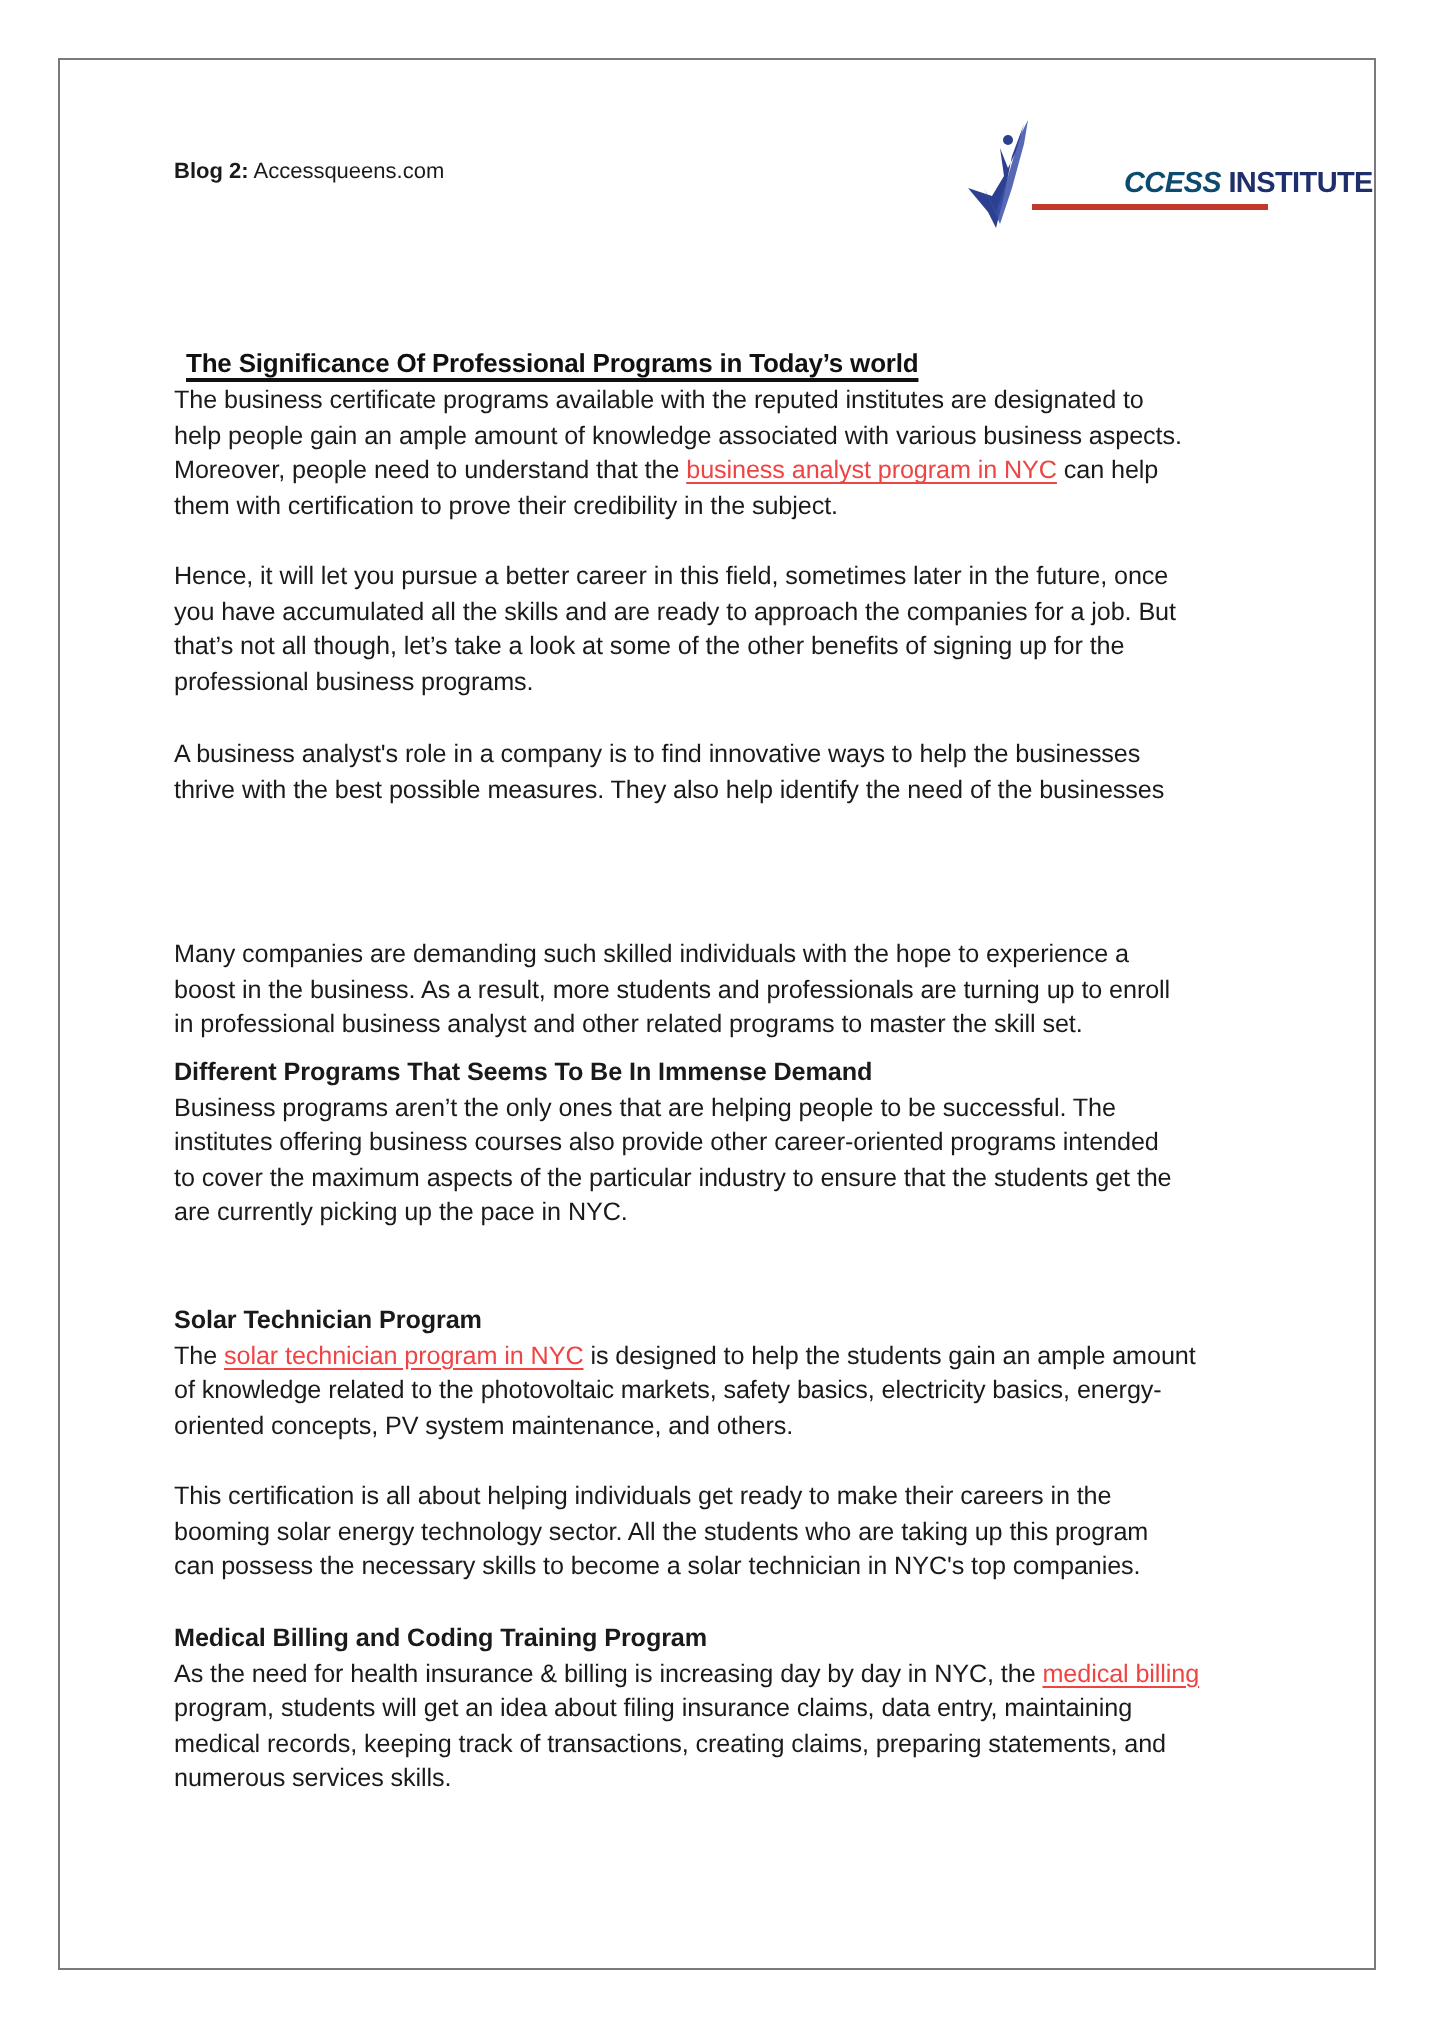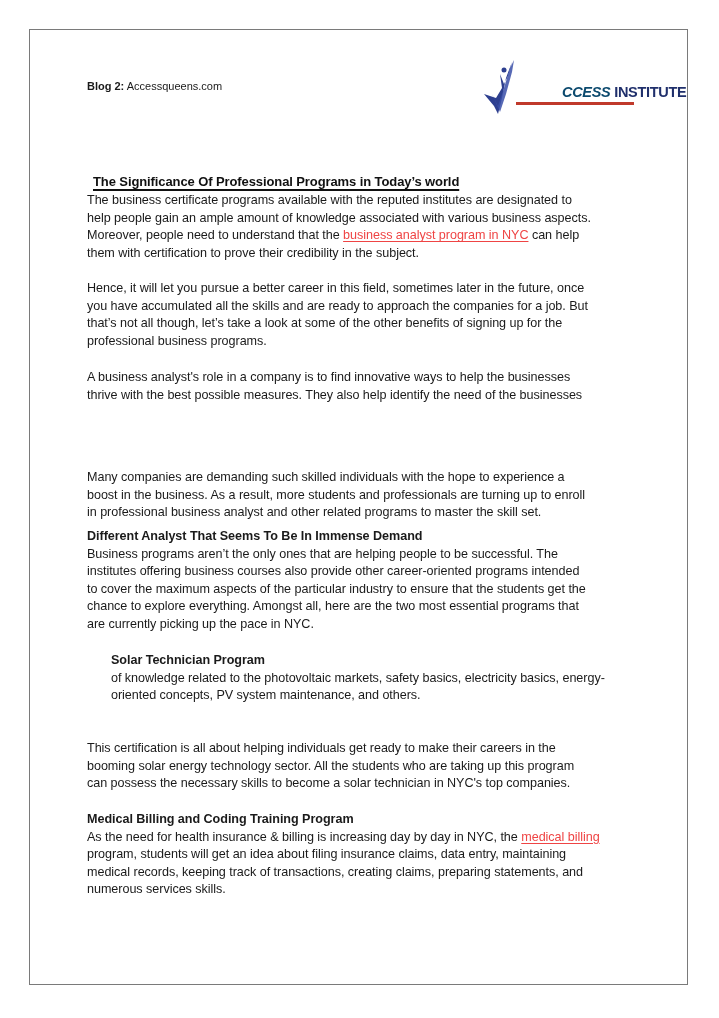--- a/index.html
+++ b/index.html
@@ -148,30 +148,30 @@
   <span class="line">thrive with the best possible measures. They also help identify the need of the businesses</span>
 </div>
 
 <div class="body-text" style="top:435px;margin-top:34px;">
   <span class="line">Many companies are demanding such skilled individuals with the hope to experience a</span>
   <span class="line">boost in the business. As a result, more students and professionals are turning up to enroll</span>
   <span class="line">in professional business analyst and other related programs to master the skill set.</span>
 </div>
 
 <div class="body-text" style="top:528px;">
-  <span class="heading">Different Analyst That Seems To Be In Immense Demand</span>
+  <span class="heading">Different Programs That Seems To Be In Immense Demand</span>
   <span class="line">Business programs aren’t the only ones that are helping people to be successful. The</span>
   <span class="line">institutes offering business courses also provide other career-oriented programs intended</span>
   <span class="line">to cover the maximum aspects of the particular industry to ensure that the students get the</span>
-  <span class="line">chance to explore everything. Amongst all, here are the two most essential programs that</span>
   <span class="line">are currently picking up the pace in NYC.</span>
 </div>
 
-<div class="body-text" style="top:652px;margin-left:24px;">
+<div class="body-text" style="top:652px;">
   <span class="heading">Solar Technician Program</span>
+  <span class="line"><span>The </span><a class="link" href="#">solar technician program in NYC</a><span> is designed to help the students gain an ample amount</span></span>
   <span class="line">of knowledge related to the photovoltaic markets, safety basics, electricity basics, energy-</span>
   <span class="line">oriented concepts, PV system maintenance, and others.</span>
 </div>
 
 <div class="body-text" style="top:740px;">
   <span class="line">This certification is all about helping individuals get ready to make their careers in the</span>
   <span class="line">booming solar energy technology sector. All the students who are taking up this program</span>
   <span class="line">can possess the necessary skills to become a solar technician in NYC's top companies.</span>
 </div>
 

